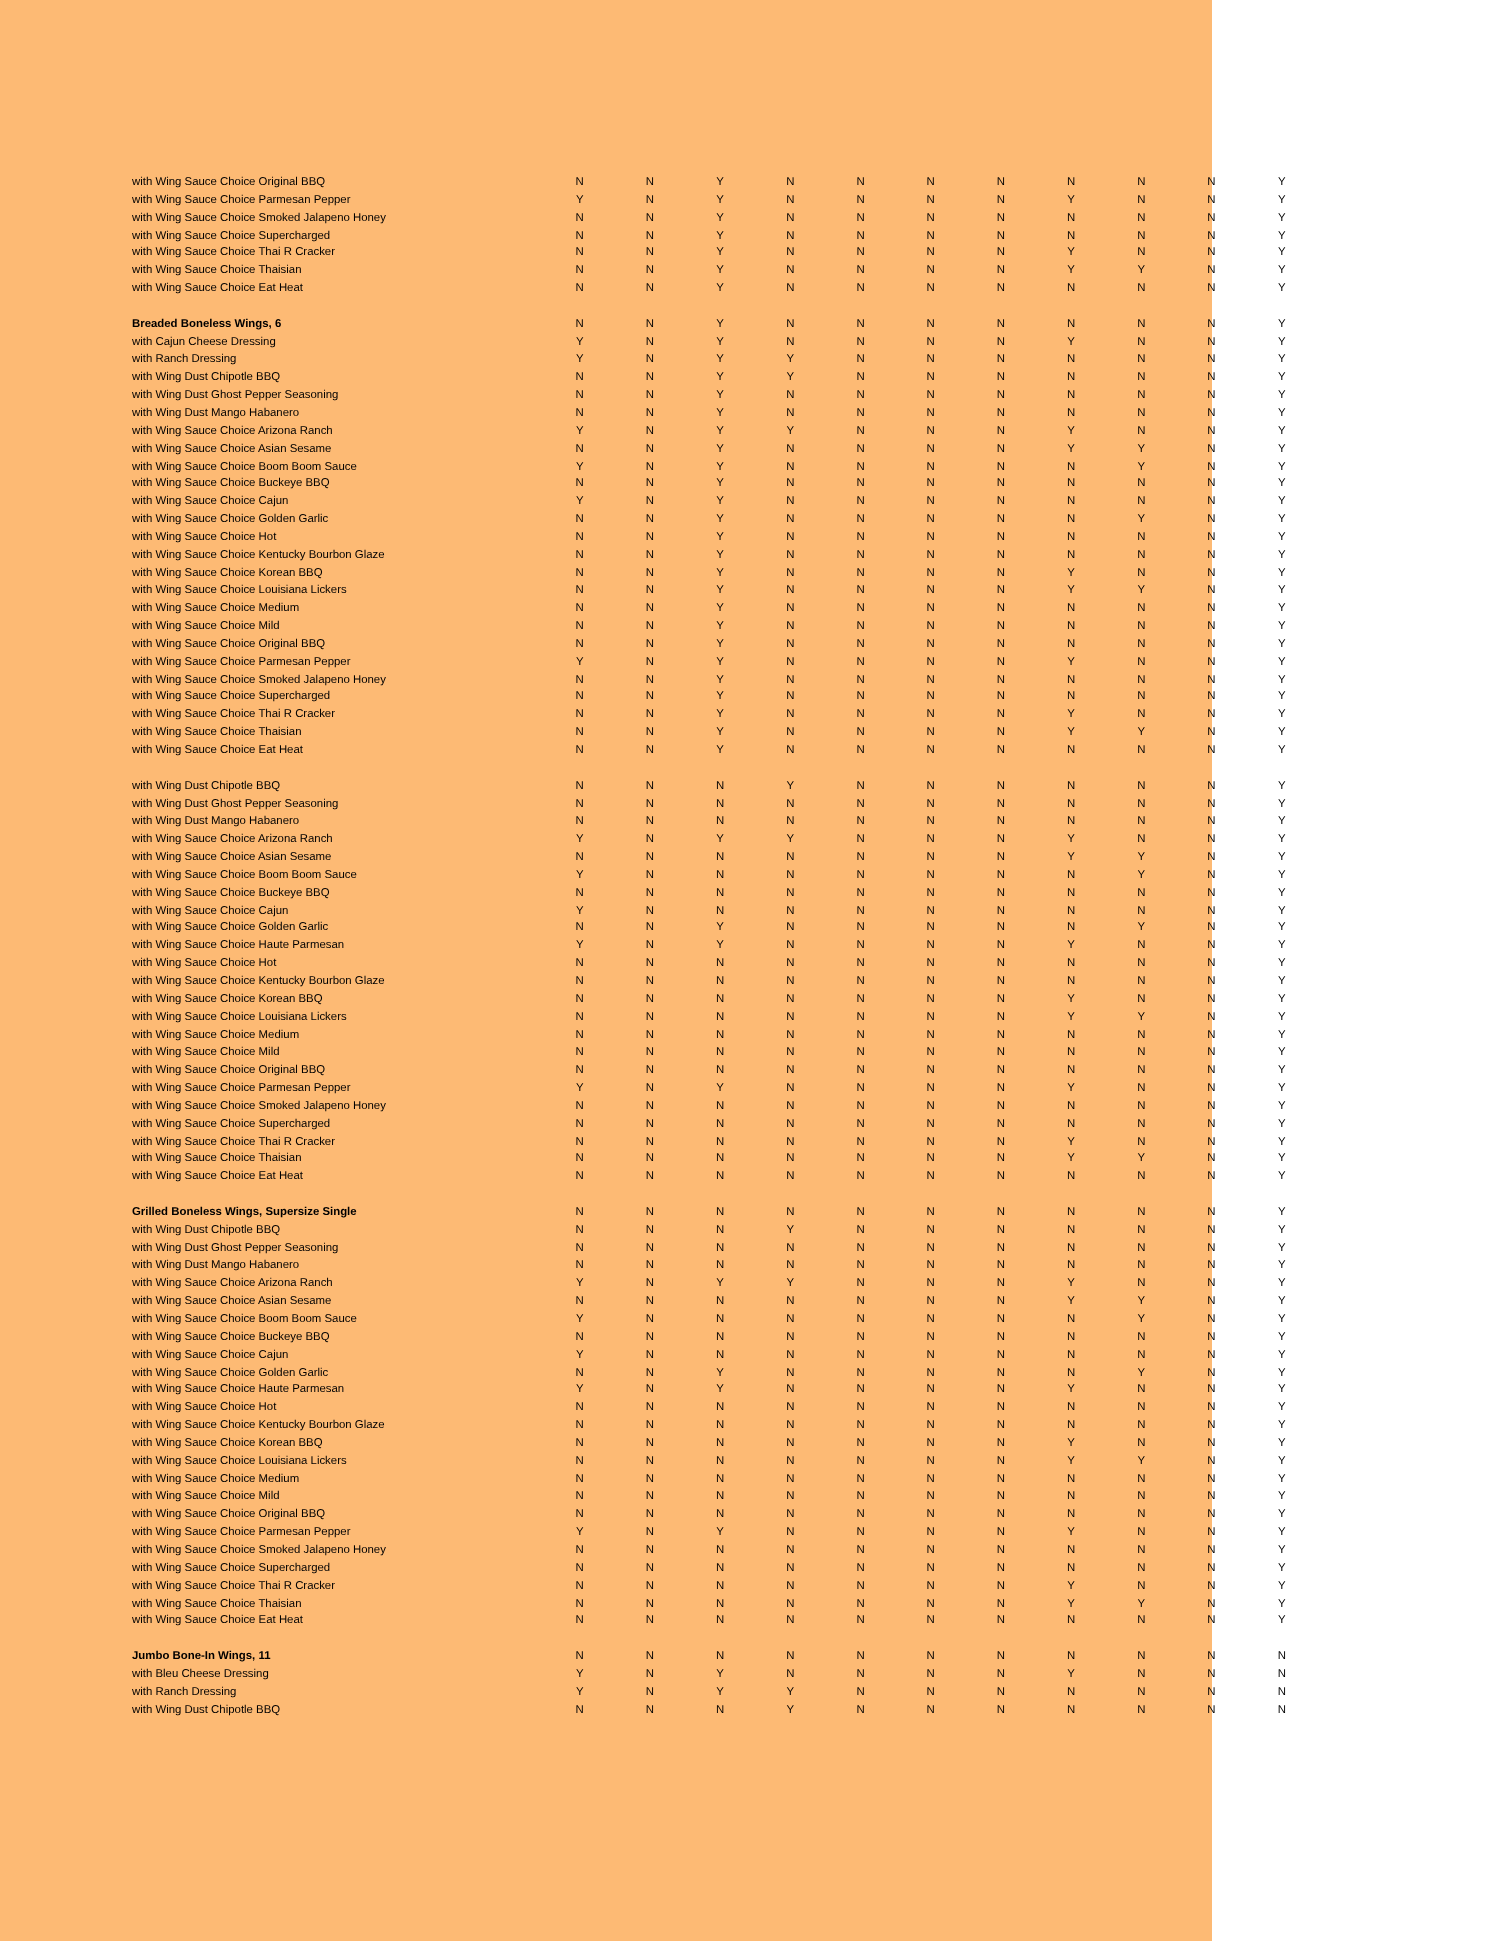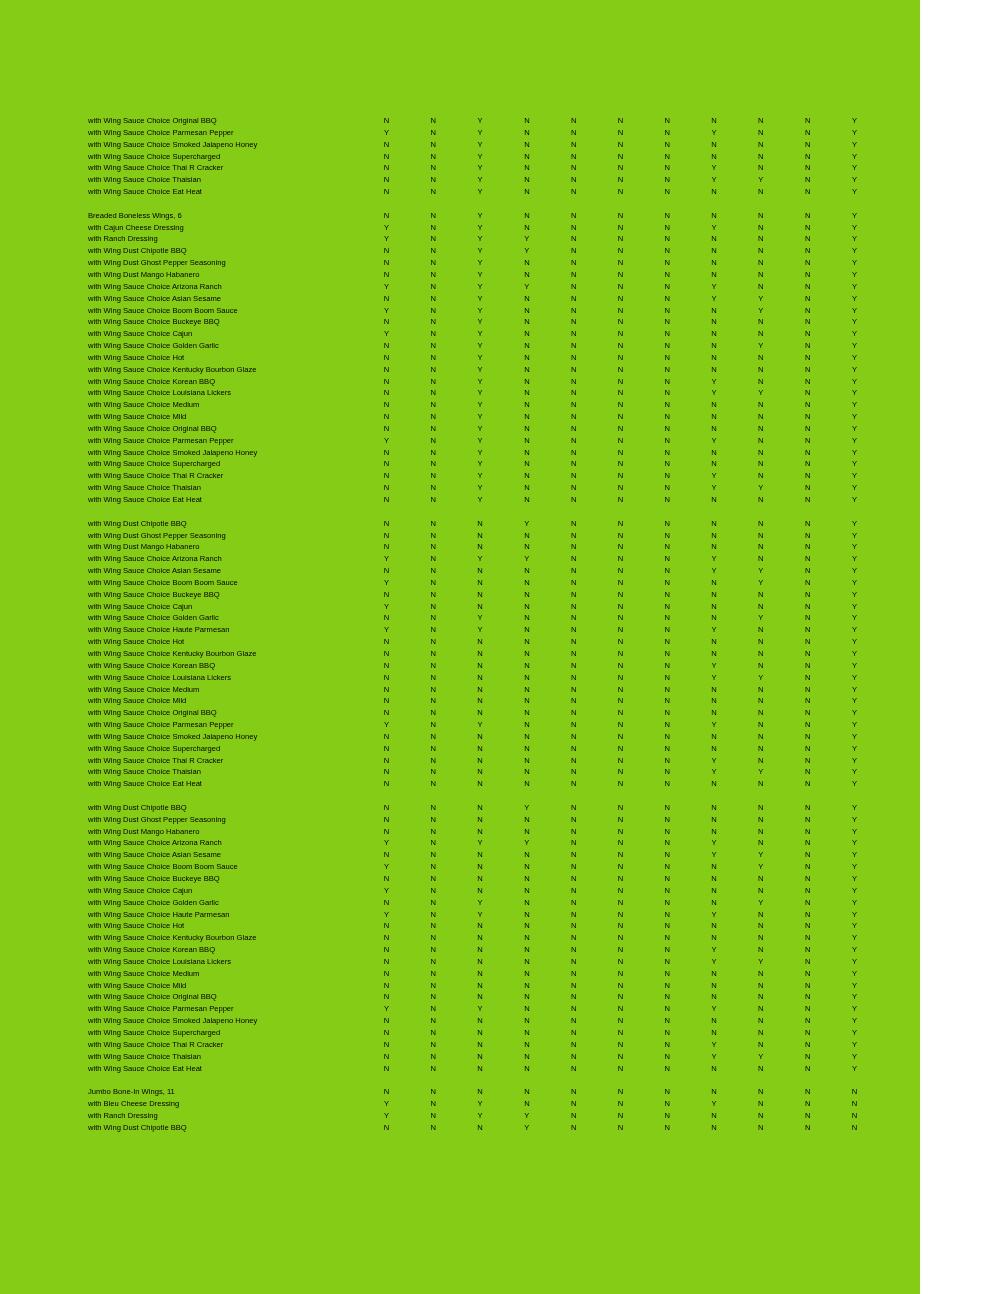--- a/index.html
+++ b/index.html
@@ -11,24 +11,23 @@
     width: 1000px;
     height: 1294px;
     font-family: "Liberation Sans", sans-serif;
     color: #000000;
     position: relative;
   }
   .page {
     position: absolute;
     left: 0;
     top: 0;
-    width: 896px;
+    width: 808px;
     height: 1294px;
-    background: #84cc16;
-    padding-left: 24px;
+    background: #fdba74;
   }
   .content {
     position: absolute;
     left: 88px;
     top: 115px;
     width: 790px;
   }
   table.matrix {
     border-collapse: collapse;
     width: 790px;
@@ -47,21 +46,21 @@
   td.label {
     width: 275px;
     text-align: left;
     padding-left: 1px;
   }
   td.val {
     width: 46.8px;
     text-align: center;
   }
   tr.group-head td.label {
-    font-weight: normal;
+    font-weight: bold;
     margin-left: 46px;
   }
   tr.spacer td {
     height: 11.85px;
     font-size: 7.6px;
     line-height: 11.85px;
   }
 </style>
 </head>
 <body>
@@ -842,20 +841,34 @@
             <td class="val">N</td>
             <td class="val">N</td>
             <td class="val">N</td>
             <td class="val">N</td>
             <td class="val">N</td>
             <td class="val">Y</td>
           </tr>
           <tr class="spacer">
             <td colspan="12">&nbsp;</td>
           </tr>
+          <tr class="group-head">
+            <td class="label">Grilled Boneless Wings, Supersize Single</td>
+            <td class="val">N</td>
+            <td class="val">N</td>
+            <td class="val">N</td>
+            <td class="val">N</td>
+            <td class="val">N</td>
+            <td class="val">N</td>
+            <td class="val">N</td>
+            <td class="val">N</td>
+            <td class="val">N</td>
+            <td class="val">N</td>
+            <td class="val">Y</td>
+          </tr>
           <tr class="">
             <td class="label">with Wing Dust Chipotle BBQ</td>
             <td class="val">N</td>
             <td class="val">N</td>
             <td class="val">N</td>
             <td class="val">Y</td>
             <td class="val">N</td>
             <td class="val">N</td>
             <td class="val">N</td>
             <td class="val">N</td>

